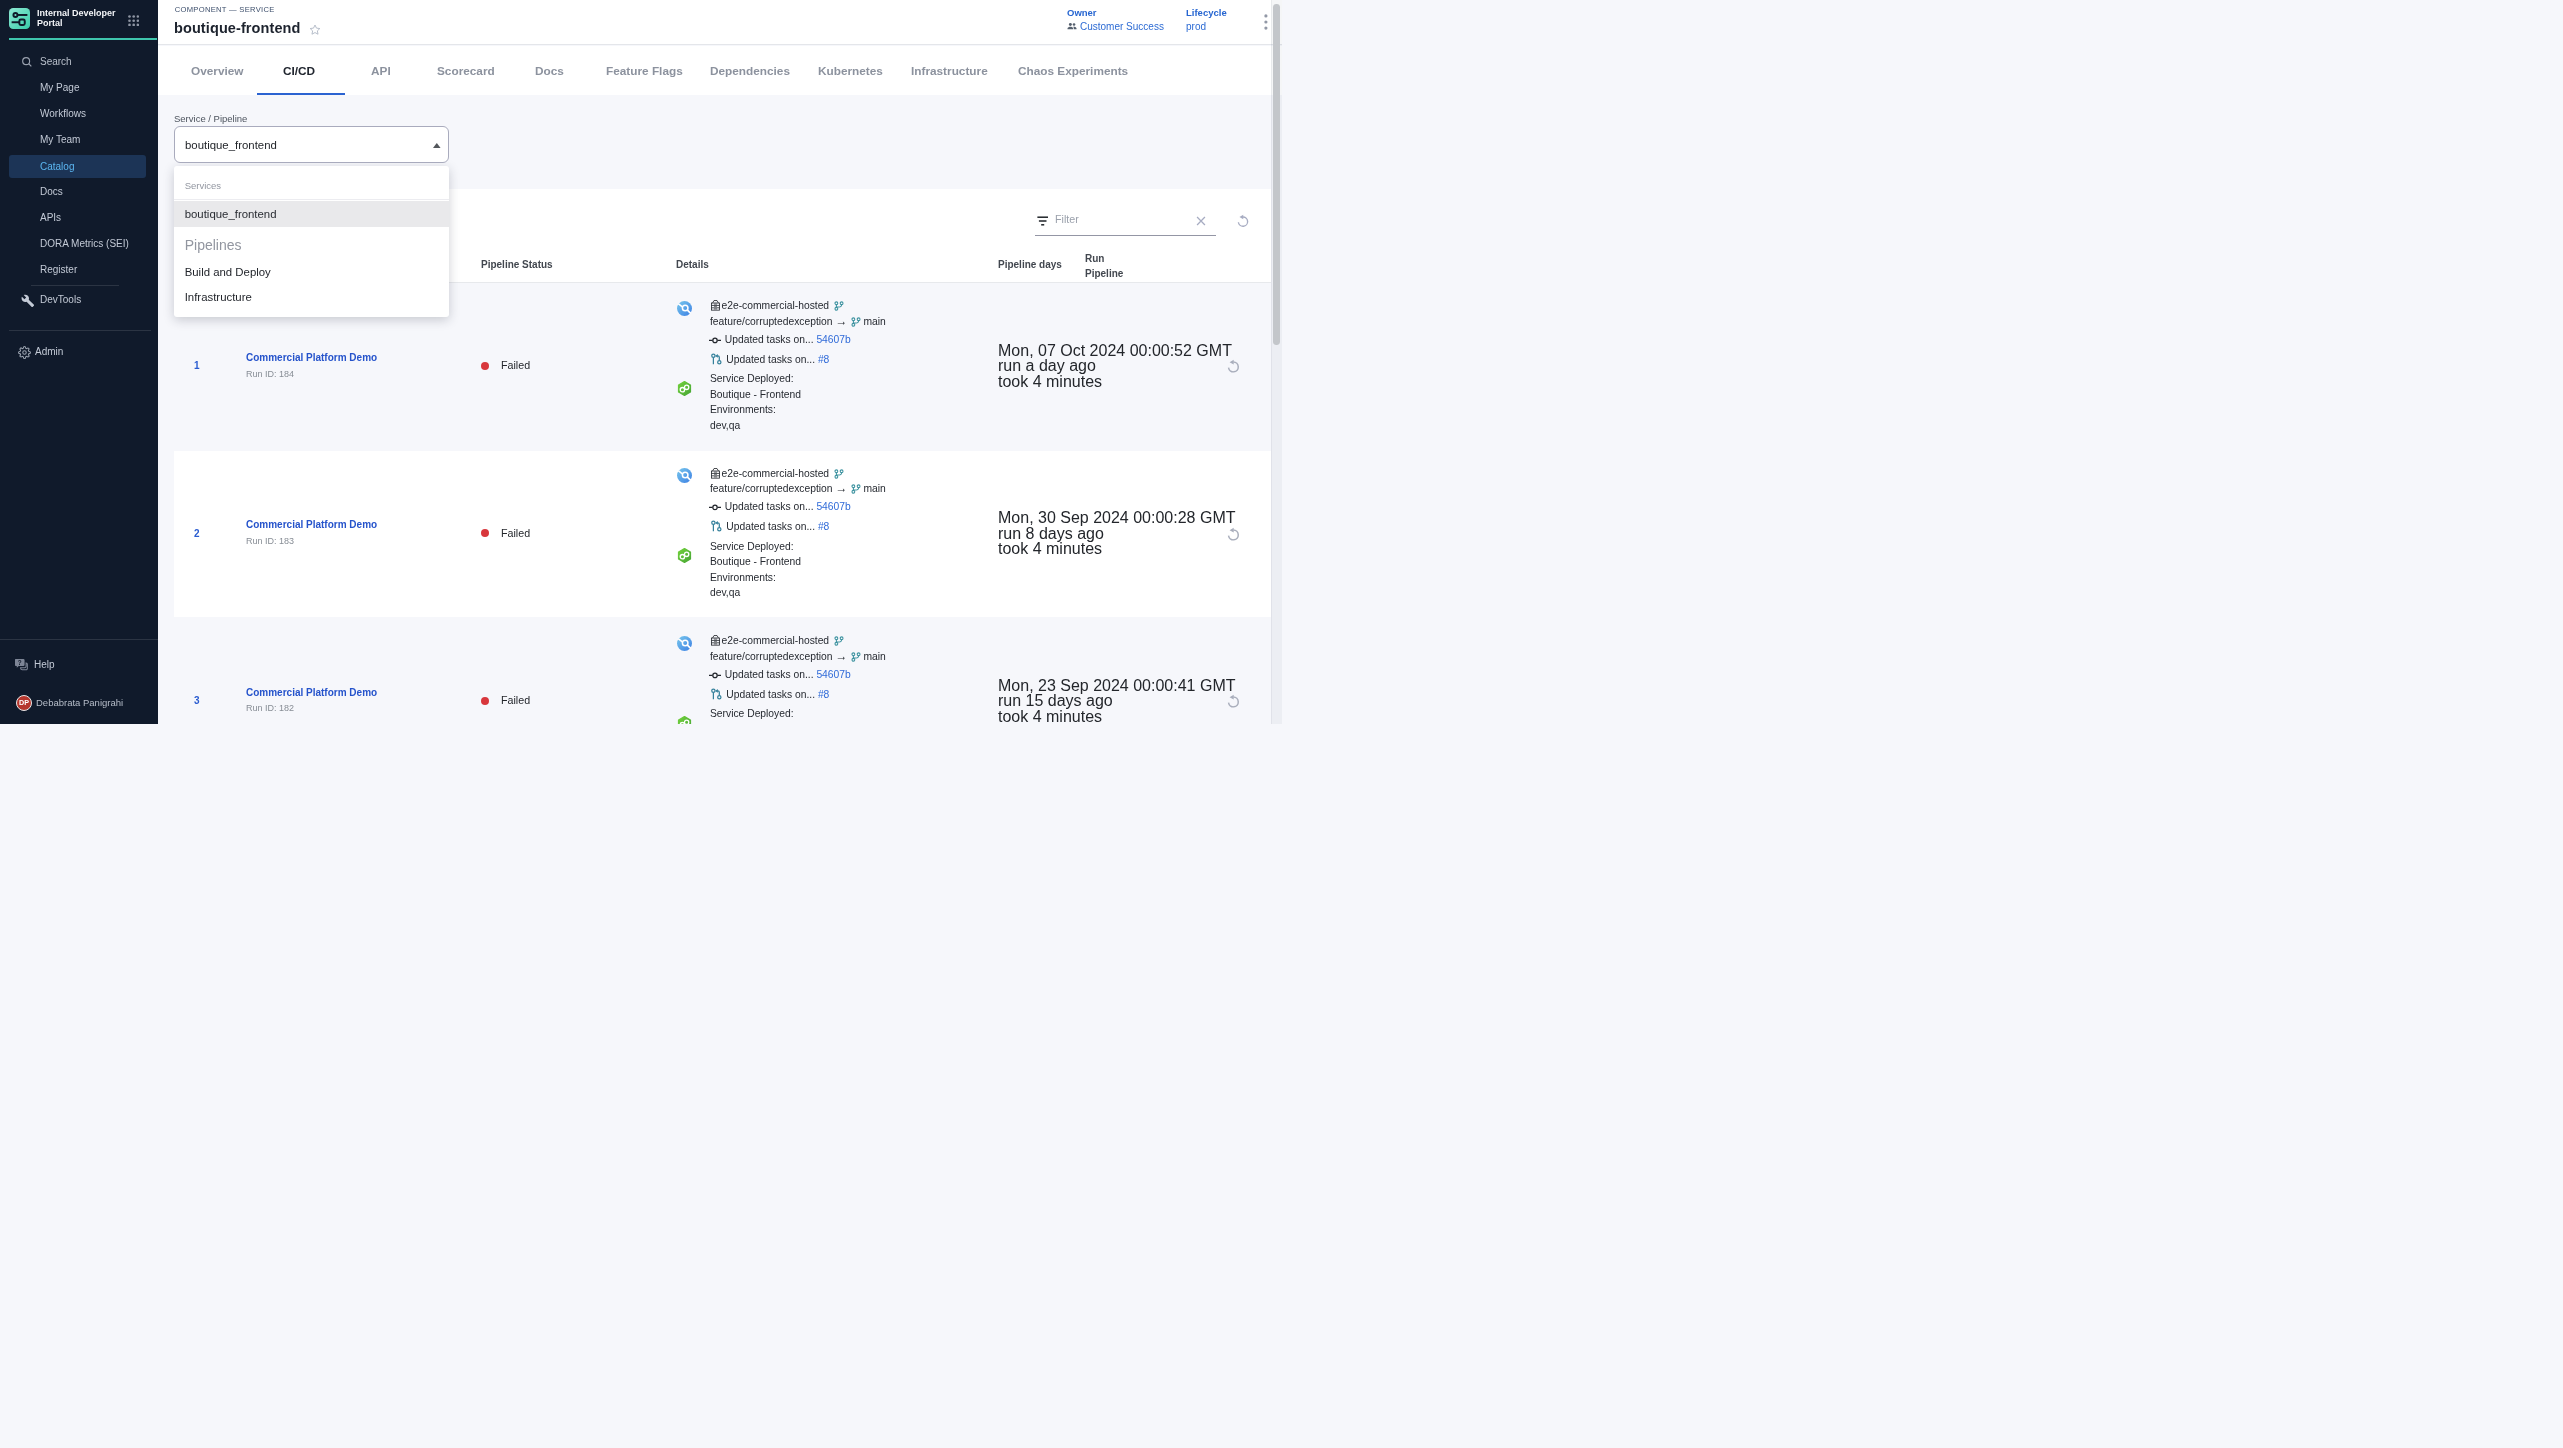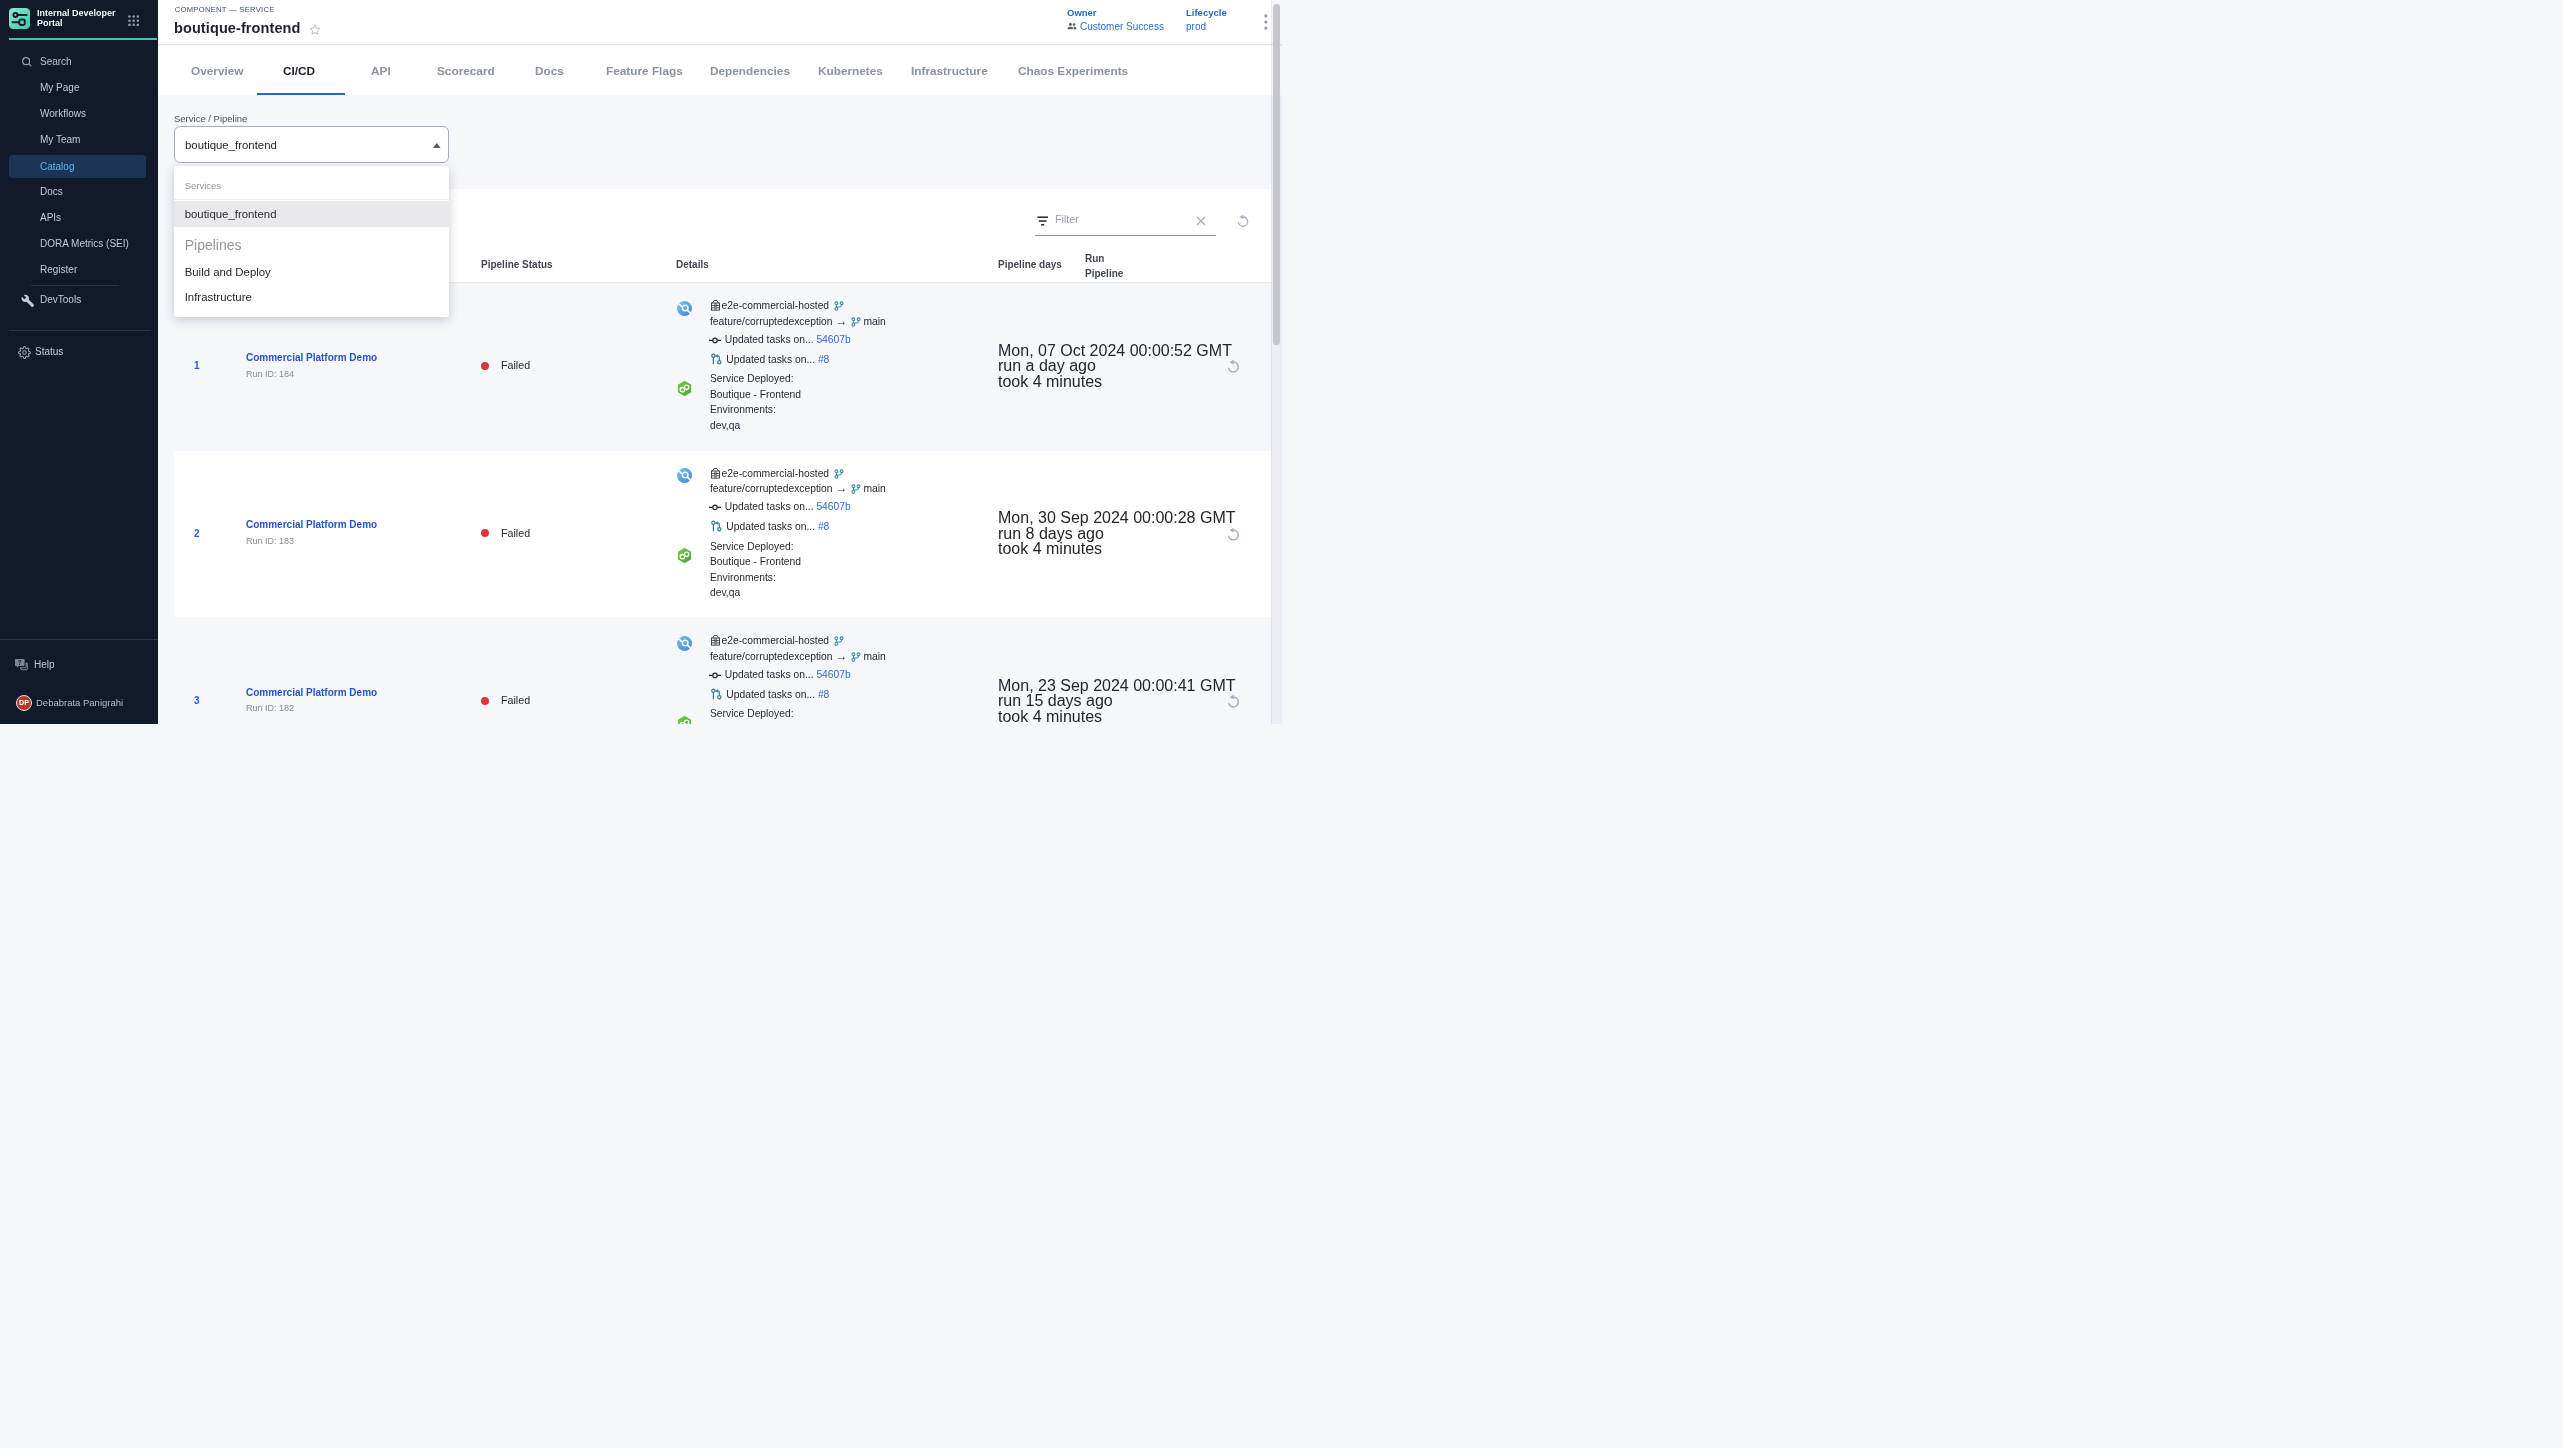--- a/index.html
+++ b/index.html
@@ -379,21 +379,21 @@
   <svg class="icon" style="left:20.5px;top:294px;" width="13.7" height="13.7" viewBox="0 0 24 24" fill="#c3cad6">
     <path d="M22.7 19l-9.1-9.1c.9-2.3.4-5-1.5-6.9-2-2-5-2.4-7.4-1.3L9 6 6 9 1.6 4.7C.4 7.1.9 10.1 2.9 12.1c1.9 1.9 4.6 2.4 6.9 1.5l9.1 9.1c.4.4 1 .4 1.4 0l2.3-2.3c.5-.4.5-1.1.1-1.4z"></path>
   </svg>
   <div class="sitem" style="top:294px;left:40px;">DevTools</div>
   <div class="abs" style="left:9px;top:330px;width:142px;height:0.8px;background:#2b3443;"></div>
 
   <svg class="icon" style="left:18px;top:346px;" width="13" height="13" viewBox="0 0 24 24" fill="none" stroke="#9aa2af" stroke-width="2">
     <circle cx="12" cy="12" r="3.2"></circle>
     <path d="M19.4 15a1.65 1.65 0 0 0 .33 1.82l.06.06a2 2 0 1 1-2.83 2.83l-.06-.06a1.65 1.65 0 0 0-1.82-.33 1.65 1.65 0 0 0-1 1.51V21a2 2 0 1 1-4 0v-.09A1.65 1.65 0 0 0 9 19.4a1.65 1.65 0 0 0-1.82.33l-.06.06a2 2 0 1 1-2.83-2.83l.06-.06a1.65 1.65 0 0 0 .33-1.82 1.65 1.65 0 0 0-1.51-1H3a2 2 0 1 1 0-4h.09A1.65 1.65 0 0 0 4.6 9a1.65 1.65 0 0 0-.33-1.82l-.06-.06a2 2 0 1 1 2.83-2.83l.06.06a1.65 1.65 0 0 0 1.82.33H9a1.65 1.65 0 0 0 1-1.51V3a2 2 0 1 1 4 0v.09a1.65 1.65 0 0 0 1 1.51 1.65 1.65 0 0 0 1.82-.33l.06-.06a2 2 0 1 1 2.83 2.83l-.06.06a1.65 1.65 0 0 0-.33 1.82V9a1.65 1.65 0 0 0 1.51 1H21a2 2 0 1 1 0 4h-.09a1.65 1.65 0 0 0-1.51 1z"></path>
   </svg>
-  <div class="sitem" style="top:346px;left:35px;">Status</div>
+  <div class="sitem" style="top:346px;left:35px;">Admin</div>
   <div class="abs" style="left:0px;top:639px;width:158px;height:0.8px;background:#2b3443;"></div>
 
   <svg class="icon" style="left:15px;top:659px;" width="13" height="12" viewBox="0 0 17 16">
     <path fill="#7d8596" d="M1 0 h10 a1.6 1.6 0 0 1 1.6 1.6 v6 a1.6 1.6 0 0 1 -1.6 1.6 h-6.2 l-2.6 2.4 v-2.4 h-1.2 a1.6 1.6 0 0 1 -1.6 -1.6 v-6 a1.6 1.6 0 0 1 1.6 -1.6 z"></path>
     <path fill="none" stroke="#7d8596" stroke-width="1.4" d="M14.6 5.2 v4.4 a2 2 0 0 1 -2 2 h-5.4 a2.5 2.5 0 0 0 2.2 2.6 h5.2 a1.7 1.7 0 0 0 1.7 -1.7 v-5.4 a1.9 1.9 0 0 0 -1.7 -1.9 z"></path>
     <text x="6" y="7.6" font-size="8.5" font-weight="700" fill="#101a2b" text-anchor="middle" font-family="Liberation Sans">?</text>
   </svg>
   <div class="sitem" style="top:659px;left:34px;">Help</div>
 
   <div class="abs" style="left:16px;top:695px;width:16px;height:16px;border-radius:50%;background:#b5362d;border:0.8px solid #e8e8e8;"></div>

